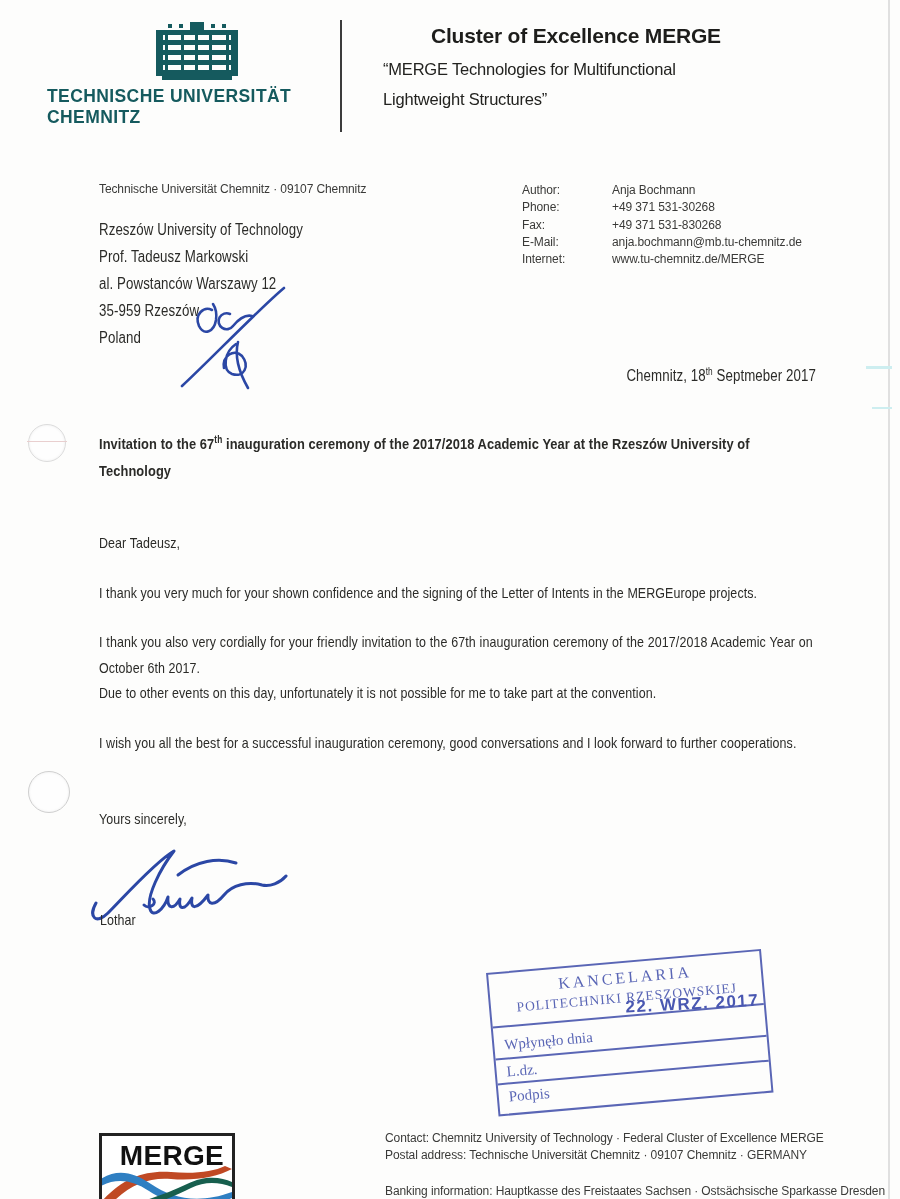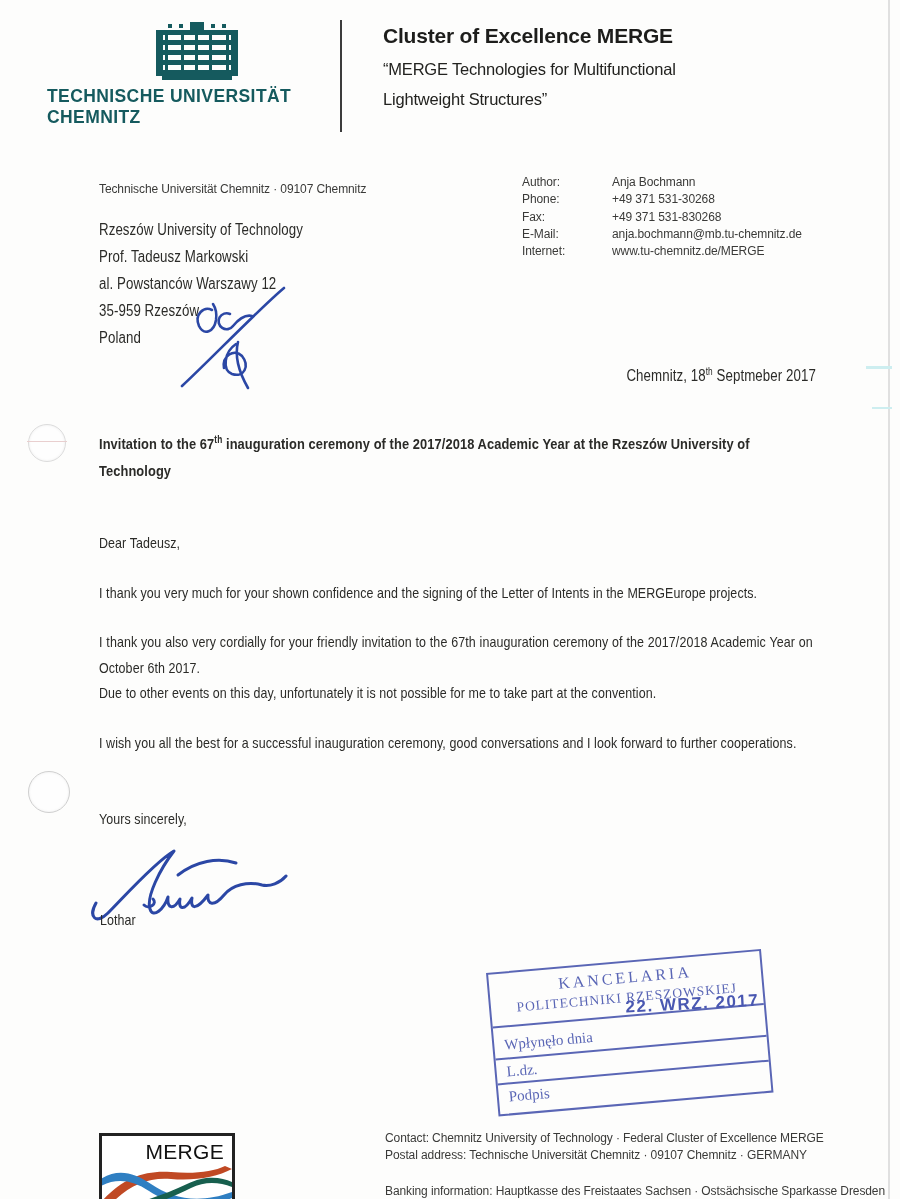--- a/index.html
+++ b/index.html
@@ -8,21 +8,21 @@
     background:#fdfdfc;overflow:hidden;
     font-family:"Liberation Sans",sans-serif;color:#2b2b28;
   }
   .abs{position:absolute;}
   
   .cx{transform:scaleX(0.83);transform-origin:0 0;}
 
   
   .uni-logo-text{width:300px;text-align:left;color:#155a5e;font-size:17.5px;letter-spacing:.4px;line-height:21px;font-weight:bold;}
   .hdr-divider{width:2px;height:112px;background:#3c3c3c;}
-  .cluster-title{font-size:21px;font-weight:bold;color:#1d1d1b;letter-spacing:-.2px;}
+  .cluster-title{font-size:21px;font-weight:bold;color:#1d1d1b;letter-spacing:-.2px;margin-left:48px;}
   .cluster-sub{font-size:16.5px;color:#22221f;letter-spacing:-.2px;line-height:30px;}
 
   
   .small{font-size:12px;color:#3a3a38;letter-spacing:-.1px;}
   .contact-row{display:flex;line-height:17.3px;}
   .contact-row .lbl{width:90px;}
 
   
   .letter{font-size:15px;line-height:26px;letter-spacing:.1px;color:#2b2b28;}
   .just{text-align:justify;}
@@ -44,21 +44,21 @@
   .stamp .row.r3,.stamp .row.r4{height:25px;padding-top:4px;box-sizing:border-box;}
   .stamp .row.r4{border-bottom:none;}
   .stamp-date{
     position:absolute;right:4px;top:-17px;transform:rotate(2deg);
     font-family:"Liberation Sans",sans-serif;font-weight:bold;
     font-size:17px;letter-spacing:1.5px;color:#3a49ab;
   }
 
   
   .merge-box{width:136px;height:80px;border:3px solid #222;background:#fff;overflow:hidden;box-sizing:border-box;}
-  .merge-label{position:absolute;top:4px;right:8px;font-size:21px;font-weight:normal;color:#111;letter-spacing:.3px;}
+  .merge-label{position:absolute;top:4px;right:8px;font-size:28px;font-weight:bold;color:#111;letter-spacing:.3px;}
   .footer-text{font-size:12px;color:#3a3a38;line-height:16.5px;letter-spacing:-.1px;}
 
   
   .hole{border-radius:50%;background:#fefefe;border:1px solid #dcdcdc;box-shadow:inset 0 0 3px #eee;}
   .edge-line{width:2px;background:#e0e0e0;}
   .cyan-tick{background:#cdeef0;}
 </style>
 </head>
 <body>
 
@@ -112,21 +112,21 @@
   <svg class="abs" style="left:178px;top:280px;" width="112" height="114" viewBox="0 0 112 114">
     <g class="ink" stroke-width="2.6">
       <path d="M4,106 C30,82 82,28 106,8"></path>
       <path d="M34,30 C26,26 16,34 21,46 C26,56 36,52 38,40 C39,33 37,27 35,24"></path>
       <path d="M52,34 a8,8 0 1 0 3,12 C60,40 66,34 74,36"></path>
       <path d="M58,64 C46,72 44,90 54,94 C66,98 72,86 64,76 C56,68 44,76 46,88"></path>
       <path d="M70,108 C62,94 56,78 60,62"></path>
     </g>
   </svg>
 
-  <div class="abs small" style="left:522px;top:174px;width:360px;">
+  <div class="abs small" style="left:522px;top:182px;width:360px;">
     <div class="contact-row">
         <span class="lbl">Author:</span>
         <span>Anja Bochmann</span>
       </div>
     <div class="contact-row">
         <span class="lbl">Phone:</span>
         <span>+49 371 531-30268</span>
       </div>
     <div class="contact-row">
         <span class="lbl">Fax:</span>

